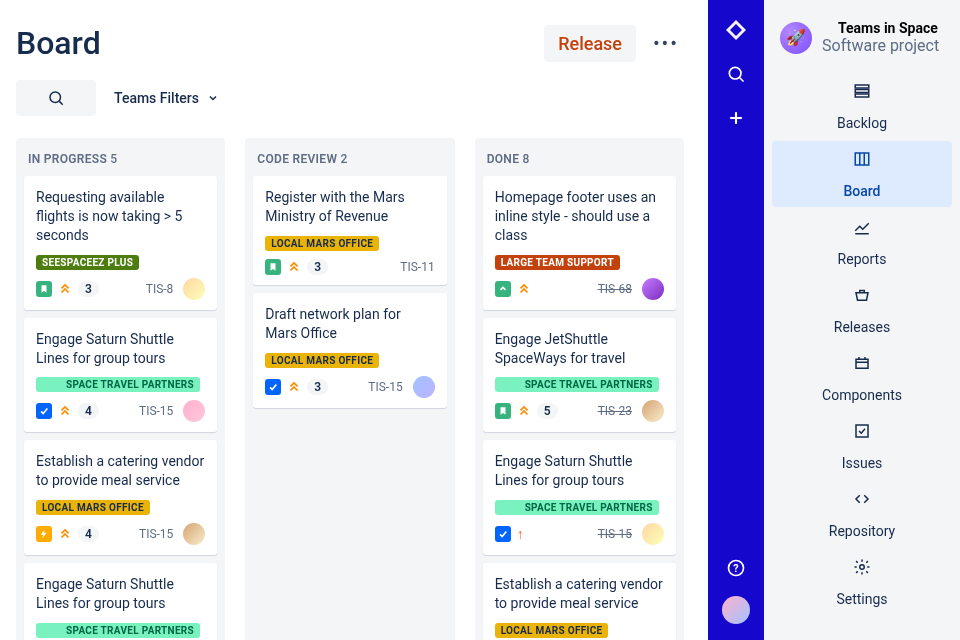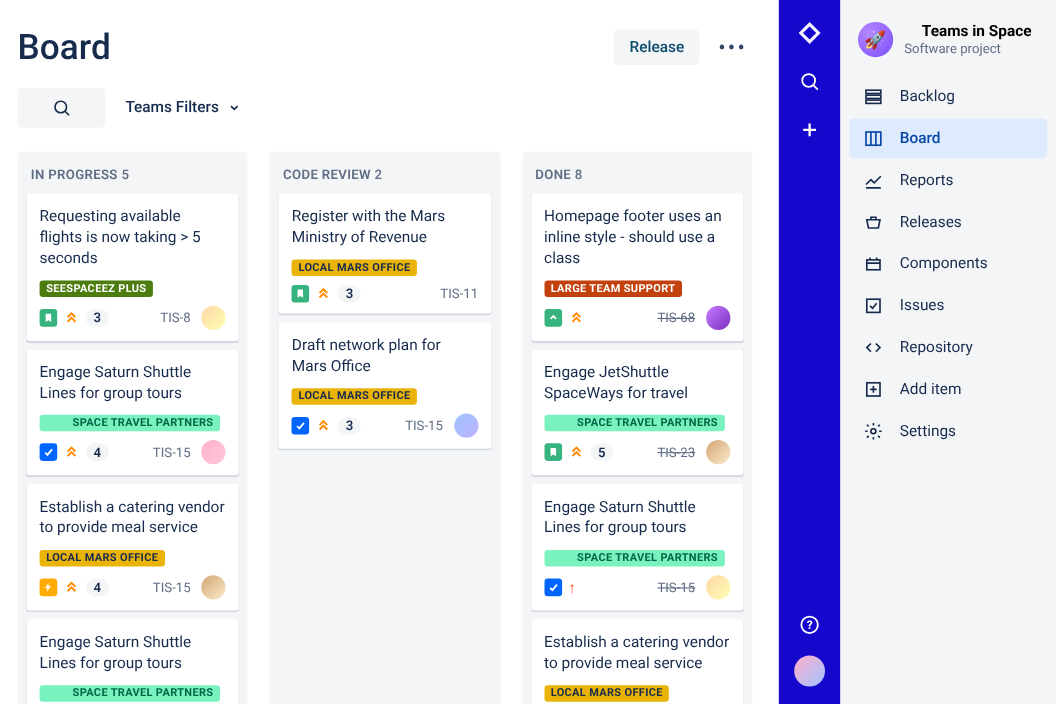--- a/index.html
+++ b/index.html
@@ -1,20 +1,20 @@
 <!DOCTYPE html>
 <html><head>
 <meta charset="utf-8">
 <style>
   * { box-sizing: border-box; margin: 0; padding: 0; font-family: -apple-system, BlinkMacSystemFont, "Segoe UI", Roboto, sans-serif; }
   body { width: 960px; height: 640px; overflow: hidden; display: flex; background: #fff; color: #172B4D; }
   .main { flex: 1; padding: 24px 24px 0 16px; overflow: hidden; }
   .header { display: flex; align-items: center; margin-bottom: 18px; }
   .title { font-size: 32px; font-weight: 500; color: #172B4D; flex: 1; }
-  .release-btn { background: #f4f5f7; border: none; border-radius: 4px; padding: 8px 14px; font-size: 14px; font-weight: 500; color: #0c4a6e; cursor: pointer; }
+  .release-btn { background: #f4f5f7; border: none; border-radius: 4px; padding: 8px 14px; font-size: 18px; font-weight: 500; color: #c2410c; cursor: pointer; }
   .more-btn { margin-left: 12px; width: 36px; height: 36px; display: flex; align-items: center; justify-content: center; font-size: 20px; letter-spacing: 2px; color: #344563; cursor: pointer; }
   .filters { display: flex; align-items: center; gap: 18px; margin-bottom: 22px; }
   .search-box { width: 80px; height: 36px; background: #f4f5f7; border-radius: 4px; display: flex; align-items: center; justify-content: center; }
   .quick-filters { display: flex; align-items: center; gap: 8px; font-size: 14px; font-weight: 500; color: #172B4D; cursor: pointer; }
   .columns { display: flex; gap: 20px; }
   .column { width: 215px; background: #f4f5f7; border-radius: 4px; padding: 8px 8px 0 8px; }
   .column-header { font-size: 12px; font-weight: 600; color: #5E6C84; text-transform: uppercase; padding: 6px 4px 10px; letter-spacing: 0.3px; }
   .column-header .count { font-weight: 500; }
   .card { background: #fff; border-radius: 3px; padding: 12px 12px 10px 12px; margin-bottom: 8px; box-shadow: 0 1px 1px rgba(9,30,66,0.15); font-size: 14px; color: #172B4D; cursor: pointer; }
   .card-title { line-height: 1.35; margin-bottom: 8px; }
@@ -46,22 +46,22 @@
   .rail { width: 56px; background: #1508CC; display: flex; flex-direction: column; align-items: center; padding-top: 18px; gap: 20px; color: #fff; }
   .rail-icon { width: 24px; height: 24px; display: flex; align-items: center; justify-content: center; cursor: pointer; }
   .rail .bottom { margin-top: auto; margin-bottom: 16px; display:flex; flex-direction:column; align-items:center; gap:16px; }
   .rail-avatar { width: 28px; height: 28px; border-radius: 50%; background: linear-gradient(135deg,#FFAFCC,#A0C4FF); }
 
   
   .proj { width: 196px; background: #F4F5F7; padding: 20px 8px; }
   .proj-header { display: flex; align-items: center; gap: 10px; padding: 0 8px 18px; }
   .proj-logo { width: 32px; height: 32px; border-radius: 50%; background: radial-gradient(circle at 30% 30%, #B388FF, #7C4DFF); display:flex; align-items:center; justify-content:center; font-size:16px; }
   .proj-name { font-size: 14px; font-weight: 700; color: #000000; margin-left: 16px; }
-  .proj-type { font-size: 12px; color: #5E6C84; }
-  .nav-item { display: flex; align-items: center; gap: 14px; padding: 8px 12px; border-radius: 4px; font-size: 14px; color: #172B4D; cursor: pointer; margin-bottom: 2px; }
+  .proj-type { font-size: 16px; color: #5E6C84; }
+  .nav-item { display: flex; align-items: center; gap: 14px; padding: 8px 12px; border-radius: 4px; font-size: 14px; color: #172B4D; cursor: pointer; margin-bottom: 2px; flex-direction: column; }
   .nav-item.active { background: #DEEBFF; color: #0747A6; font-weight: 500; }
   .nav-icon { width: 20px; height: 20px; display: flex; align-items: center; justify-content: center; color: inherit; }
 
   svg { display: block; }
 </style>
 </head>
 <body>
 
 <div class="main">
   <div class="header">
@@ -353,30 +353,20 @@
           <svg width="18" height="18" viewBox="0 0 24 24" stroke="#172B4D" stroke-width="2" fill="none">
             <polyline points="9 7 4 12 9 17"></polyline>
             <polyline points="15 7 20 12 15 17"></polyline>
           </svg>
         </span>
         <span>Repository</span>
       </div>
       <div class="nav-item">
         <span class="nav-icon">
           <svg width="18" height="18" viewBox="0 0 24 24" stroke="#172B4D" stroke-width="2" fill="none">
-            <rect x="4" y="4" width="16" height="16"></rect>
-            <line x1="12" y1="8" x2="12" y2="16"></line>
-            <line x1="8" y1="12" x2="16" y2="12"></line>
-          </svg>
-        </span>
-        <span>Add item</span>
-      </div>
-      <div class="nav-item">
-        <span class="nav-icon">
-          <svg width="18" height="18" viewBox="0 0 24 24" stroke="#172B4D" stroke-width="2" fill="none">
             <circle cx="12" cy="12" r="3"></circle>
             <path d="M12 2v3M12 19v3M4.2 4.2l2.1 2.1M17.7 17.7l2.1 2.1M2 12h3M19 12h3M4.2 19.8l2.1-2.1M17.7 6.3l2.1-2.1"></path>
           </svg>
         </span>
         <span>Settings</span>
       </div>
     </div>
 </div>
 
 </body></html>

